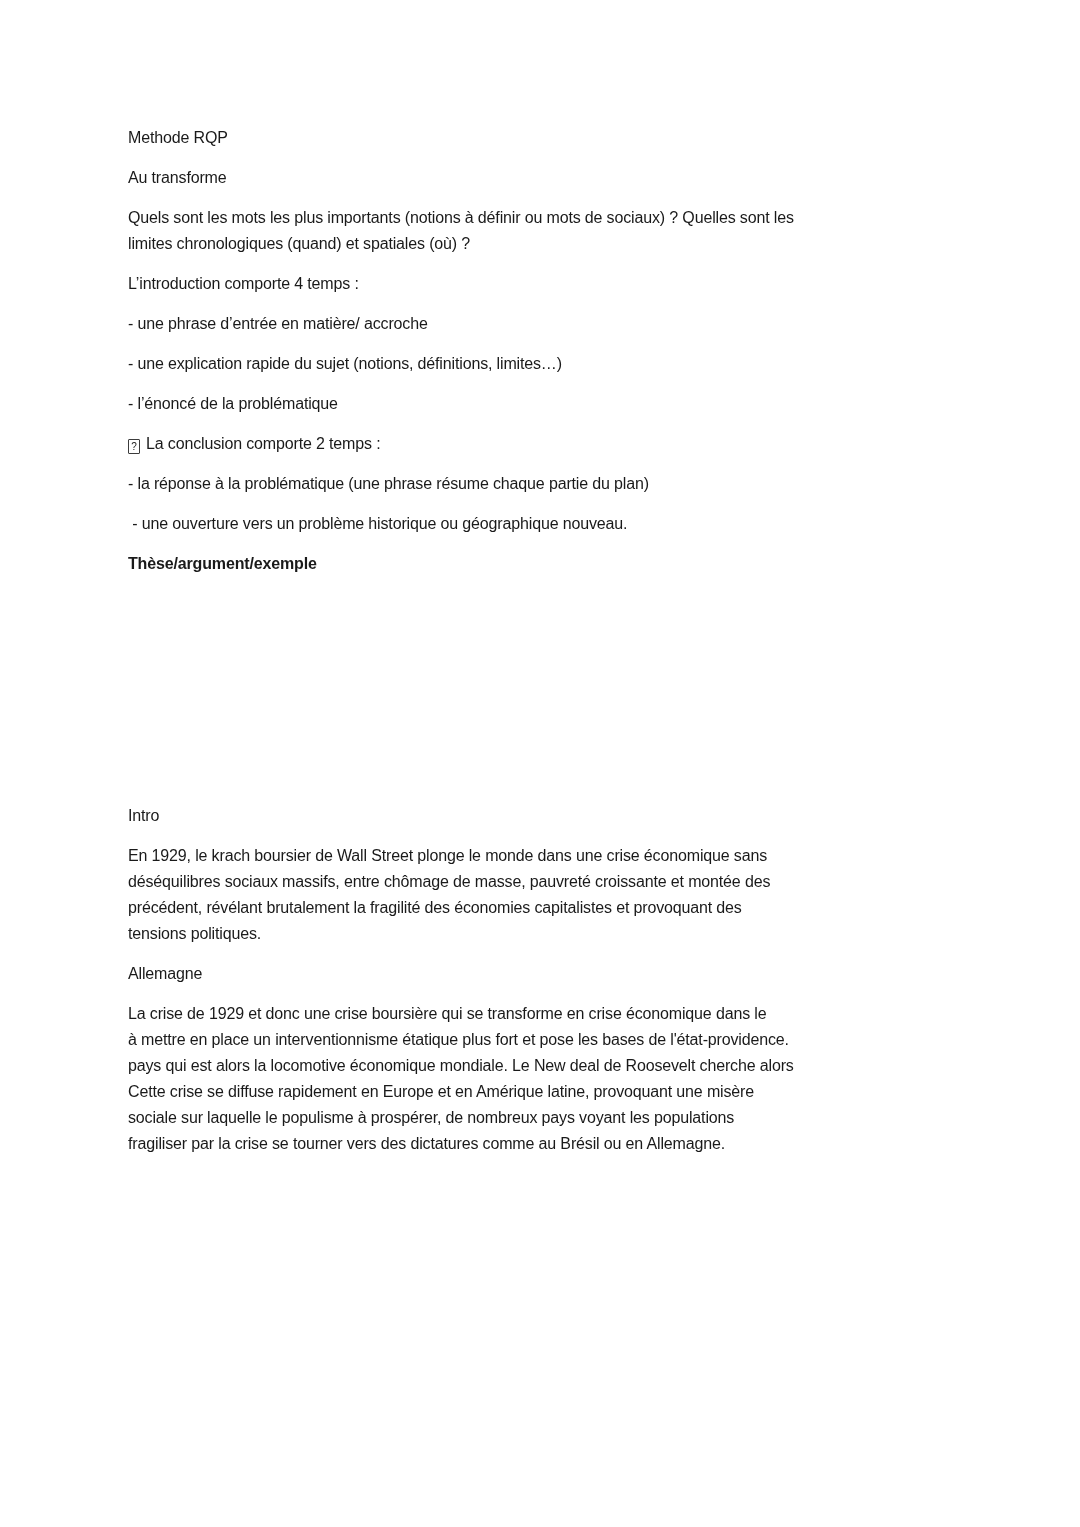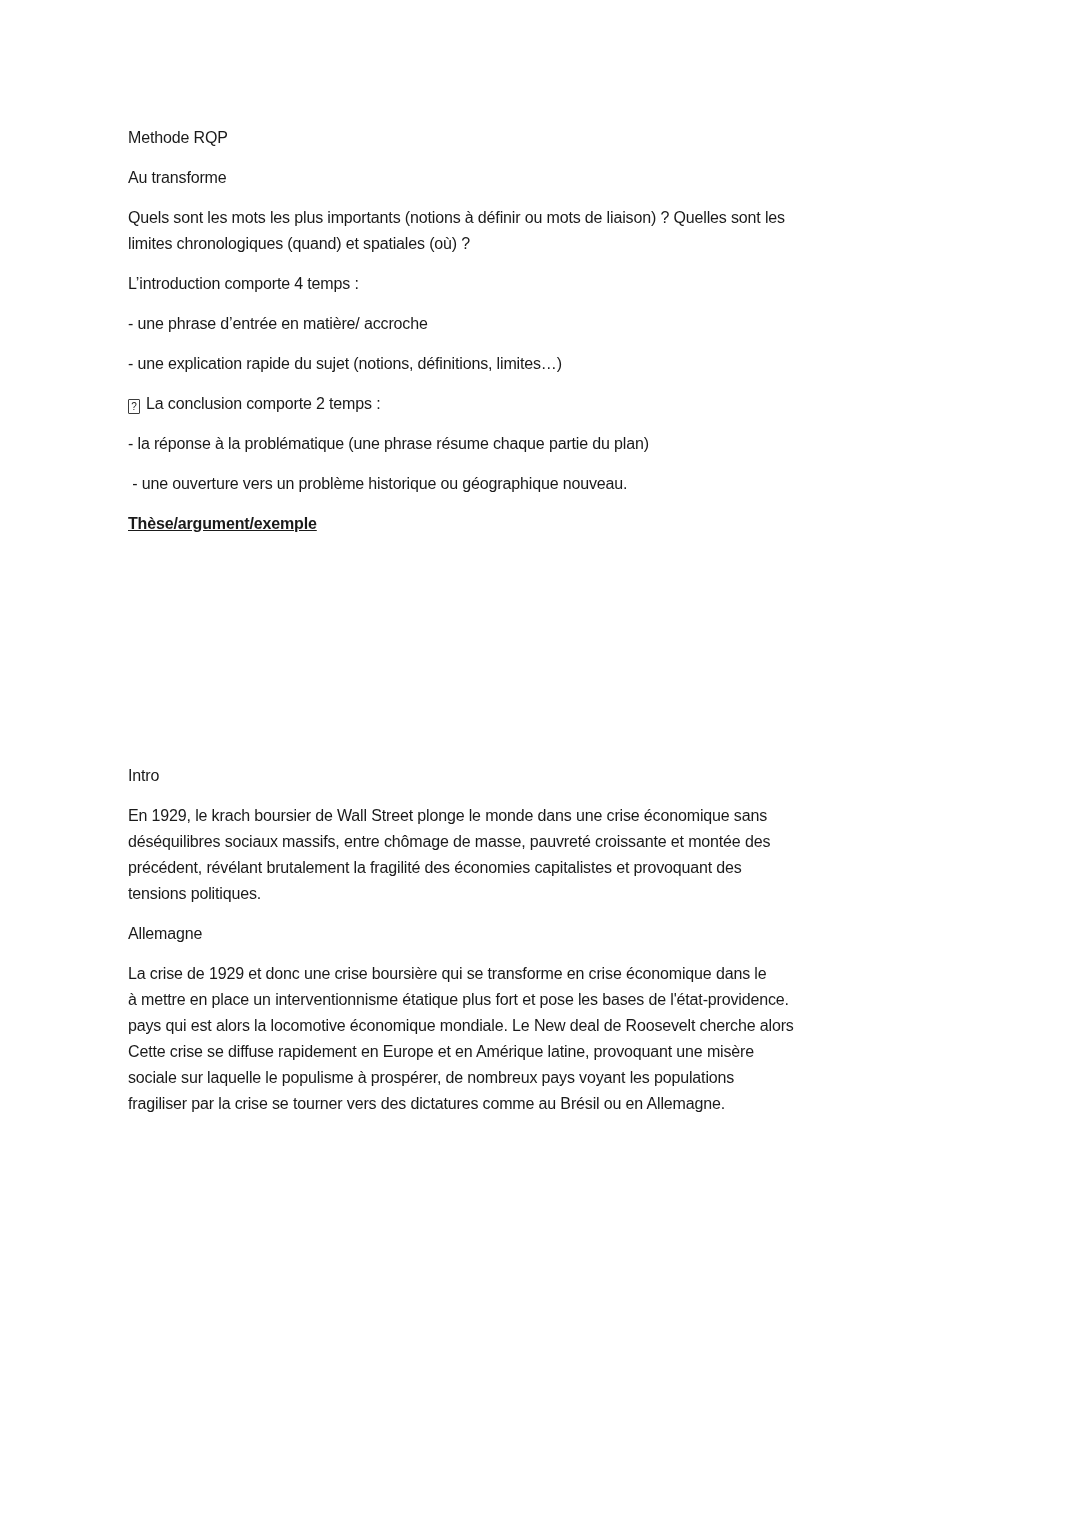--- a/index.html
+++ b/index.html
@@ -22,21 +22,20 @@
   .p {
     margin: 0 0 14px 0;
   }
   .line {
     font-size: 16px;
     line-height: 26px;
     white-space: pre;
   }
   .bold .line {
     font-weight: 700;
-    text-decoration: underline;
   }
   .spacer {
     height: 212px;
   }
   .notdef {
     display: inline-block;
     box-sizing: border-box;
     width: 12px;
     height: 15px;
     border: 1px solid #3c3c3c;
@@ -57,33 +56,36 @@
 
   <div class="p">
     <div class="line">Methode RQP</div>
   </div>
 
   <div class="p">
     <div class="line">Au transforme</div>
   </div>
 
   <div class="p">
-    <div class="line">Quels sont les mots les plus importants (notions à définir ou mots de liaison) ? Quelles sont les</div>
+    <div class="line">Quels sont les mots les plus importants (notions à définir ou mots de sociaux) ? Quelles sont les</div>
     <div class="line">limites chronologiques (quand) et spatiales (où) ?</div>
   </div>
 
   <div class="p">
     <div class="line">L’introduction comporte 4 temps :</div>
   </div>
 
   <div class="p">
     <div class="line">- une phrase d’entrée en matière/ accroche</div>
   </div>
   <div class="p">
     <div class="line">- une explication rapide du sujet (notions, définitions, limites…)</div>
+  </div>
+  <div class="p">
+    <div class="line">- l’énoncé de la problématique</div>
   </div>
 
   <div class="p">
     <div class="line"><span class="notdef">?</span><span>La conclusion comporte 2 temps :</span></div>
   </div>
 
   <div class="p">
     <div class="line">- la réponse à la problématique (une phrase résume chaque partie du plan)</div>
   </div>
   <div class="p">

